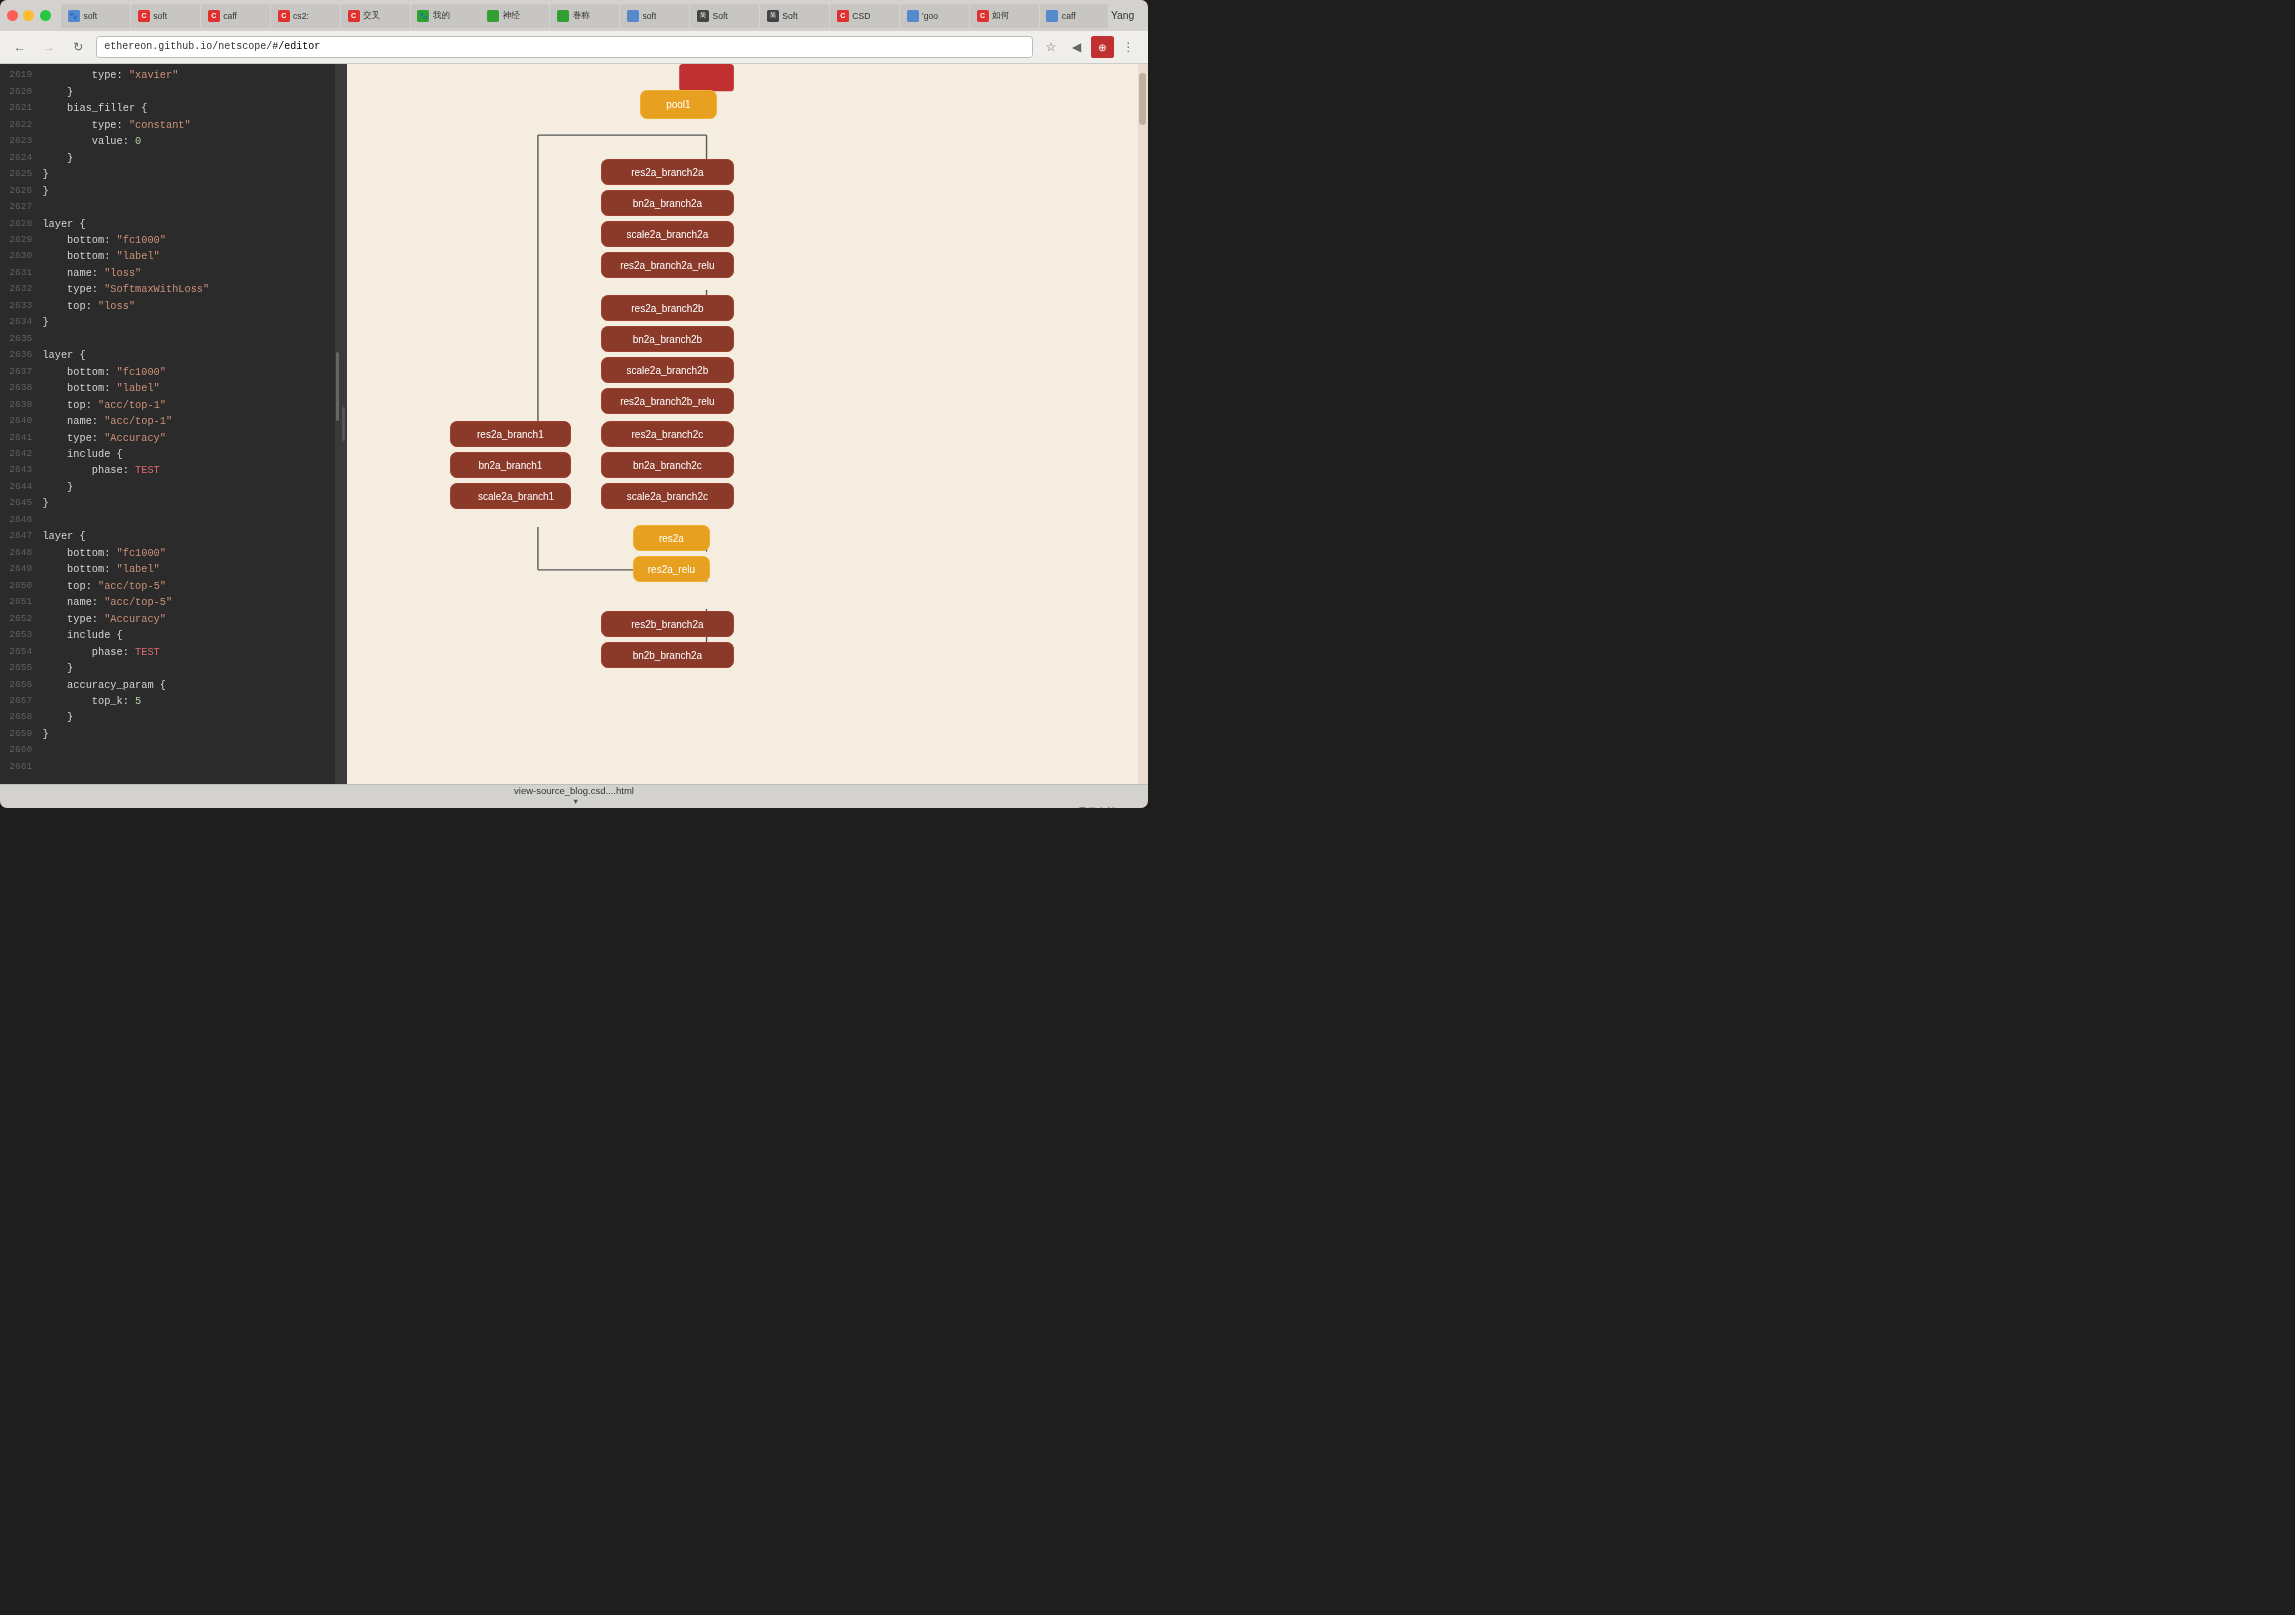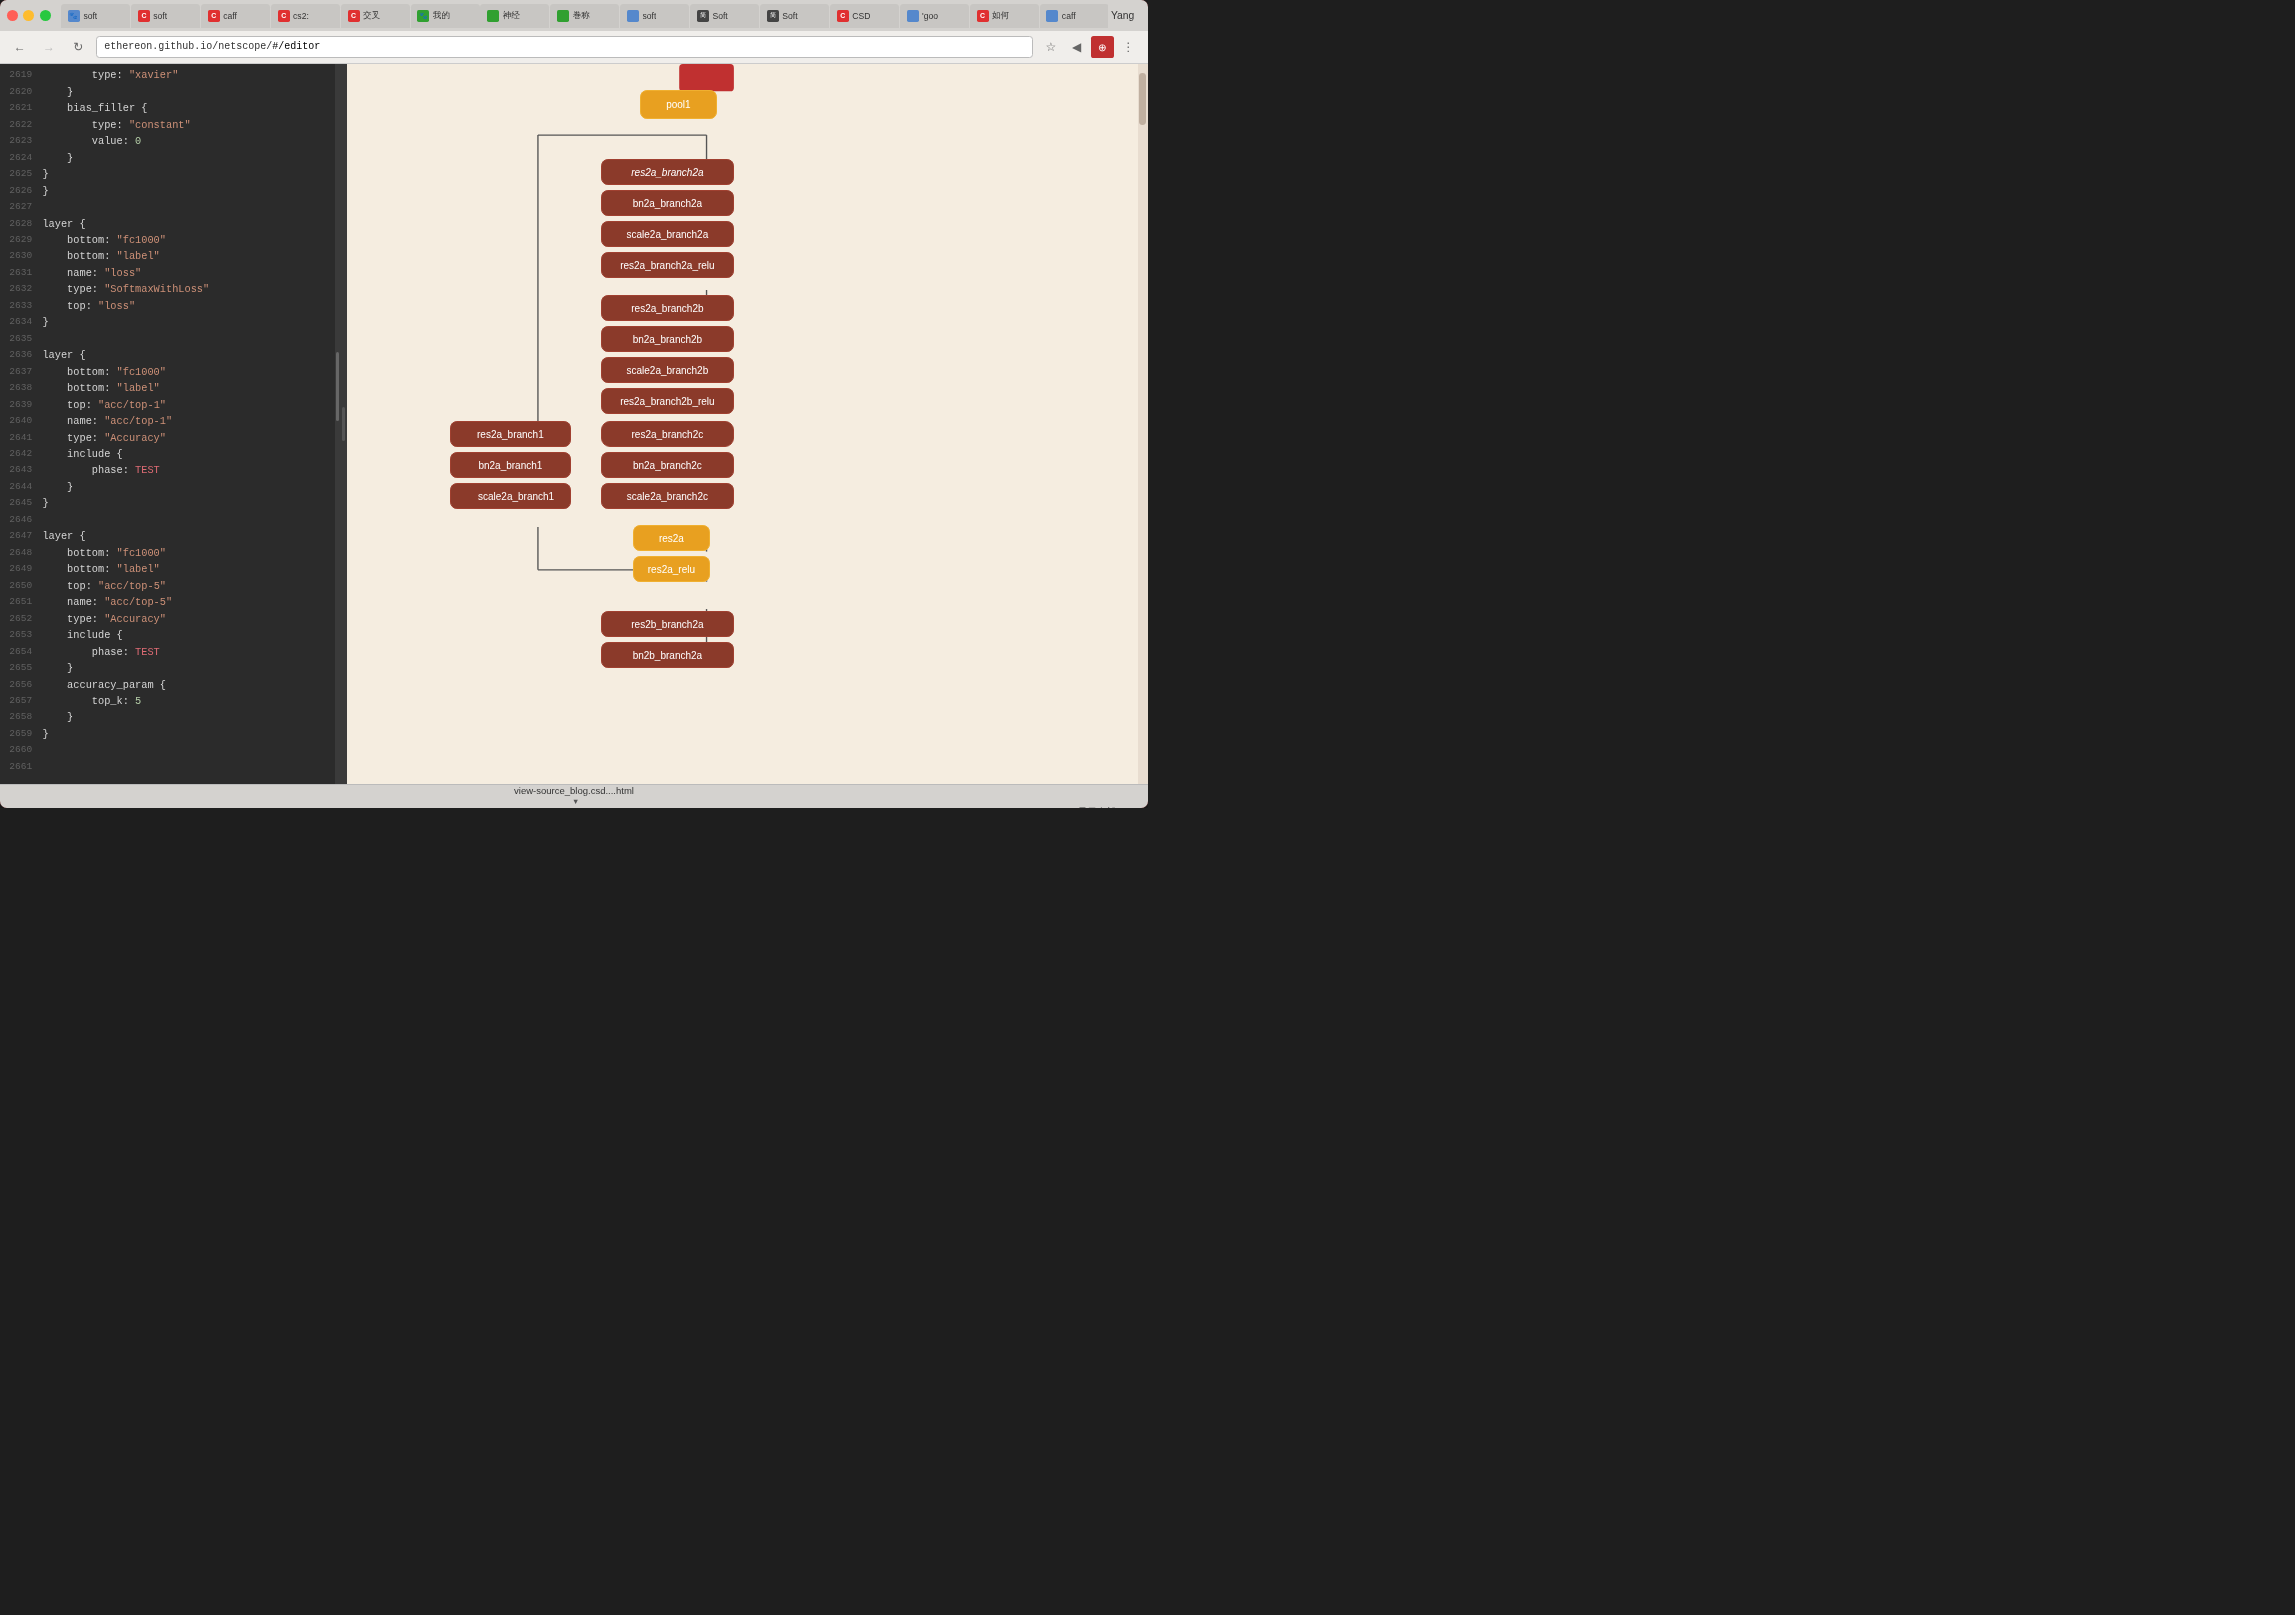--- a/index.html
+++ b/index.html
@@ -669,21 +669,21 @@
           <line x1="385" y1="598" x2="385" y2="635" stroke="#555" stroke-width="1.5"></line>
 
           <line x1="385" y1="0" x2="385" y2="30" stroke="#c03030" stroke-width="2"></line>
           <rect x="355" y="0" width="60" height="30" rx="4" fill="#c03030"></rect>
         </svg>
 
         <div class="nn-node node-orange" style="left: 293px; top: 26px; width: 77px; height: 29px;">
           <span class="nn-node-text">pool1</span>
         </div>
 
-        <div class="nn-node node-brown" style="left: 254px; top: 95px; width: 133px; height: 26px; font-style: italic;">
+        <div class="nn-node node-brown" style="left: 254px; top: 95px; width: 133px; height: 26px;">
           <span class="nn-node-text">res2a_branch2a</span>
         </div>
         <div class="nn-node node-brown" style="left: 254px; top: 126px; width: 133px; height: 26px;">
           <span class="nn-node-text">bn2a_branch2a</span>
         </div>
         <div class="nn-node node-brown" style="left: 254px; top: 157px; width: 133px; height: 26px;">
           <span class="nn-node-text">scale2a_branch2a</span>
         </div>
         <div class="nn-node node-brown" style="left: 254px; top: 188px; width: 133px; height: 26px;">
           <span class="nn-node-text">res2a_branch2a_relu</span>

